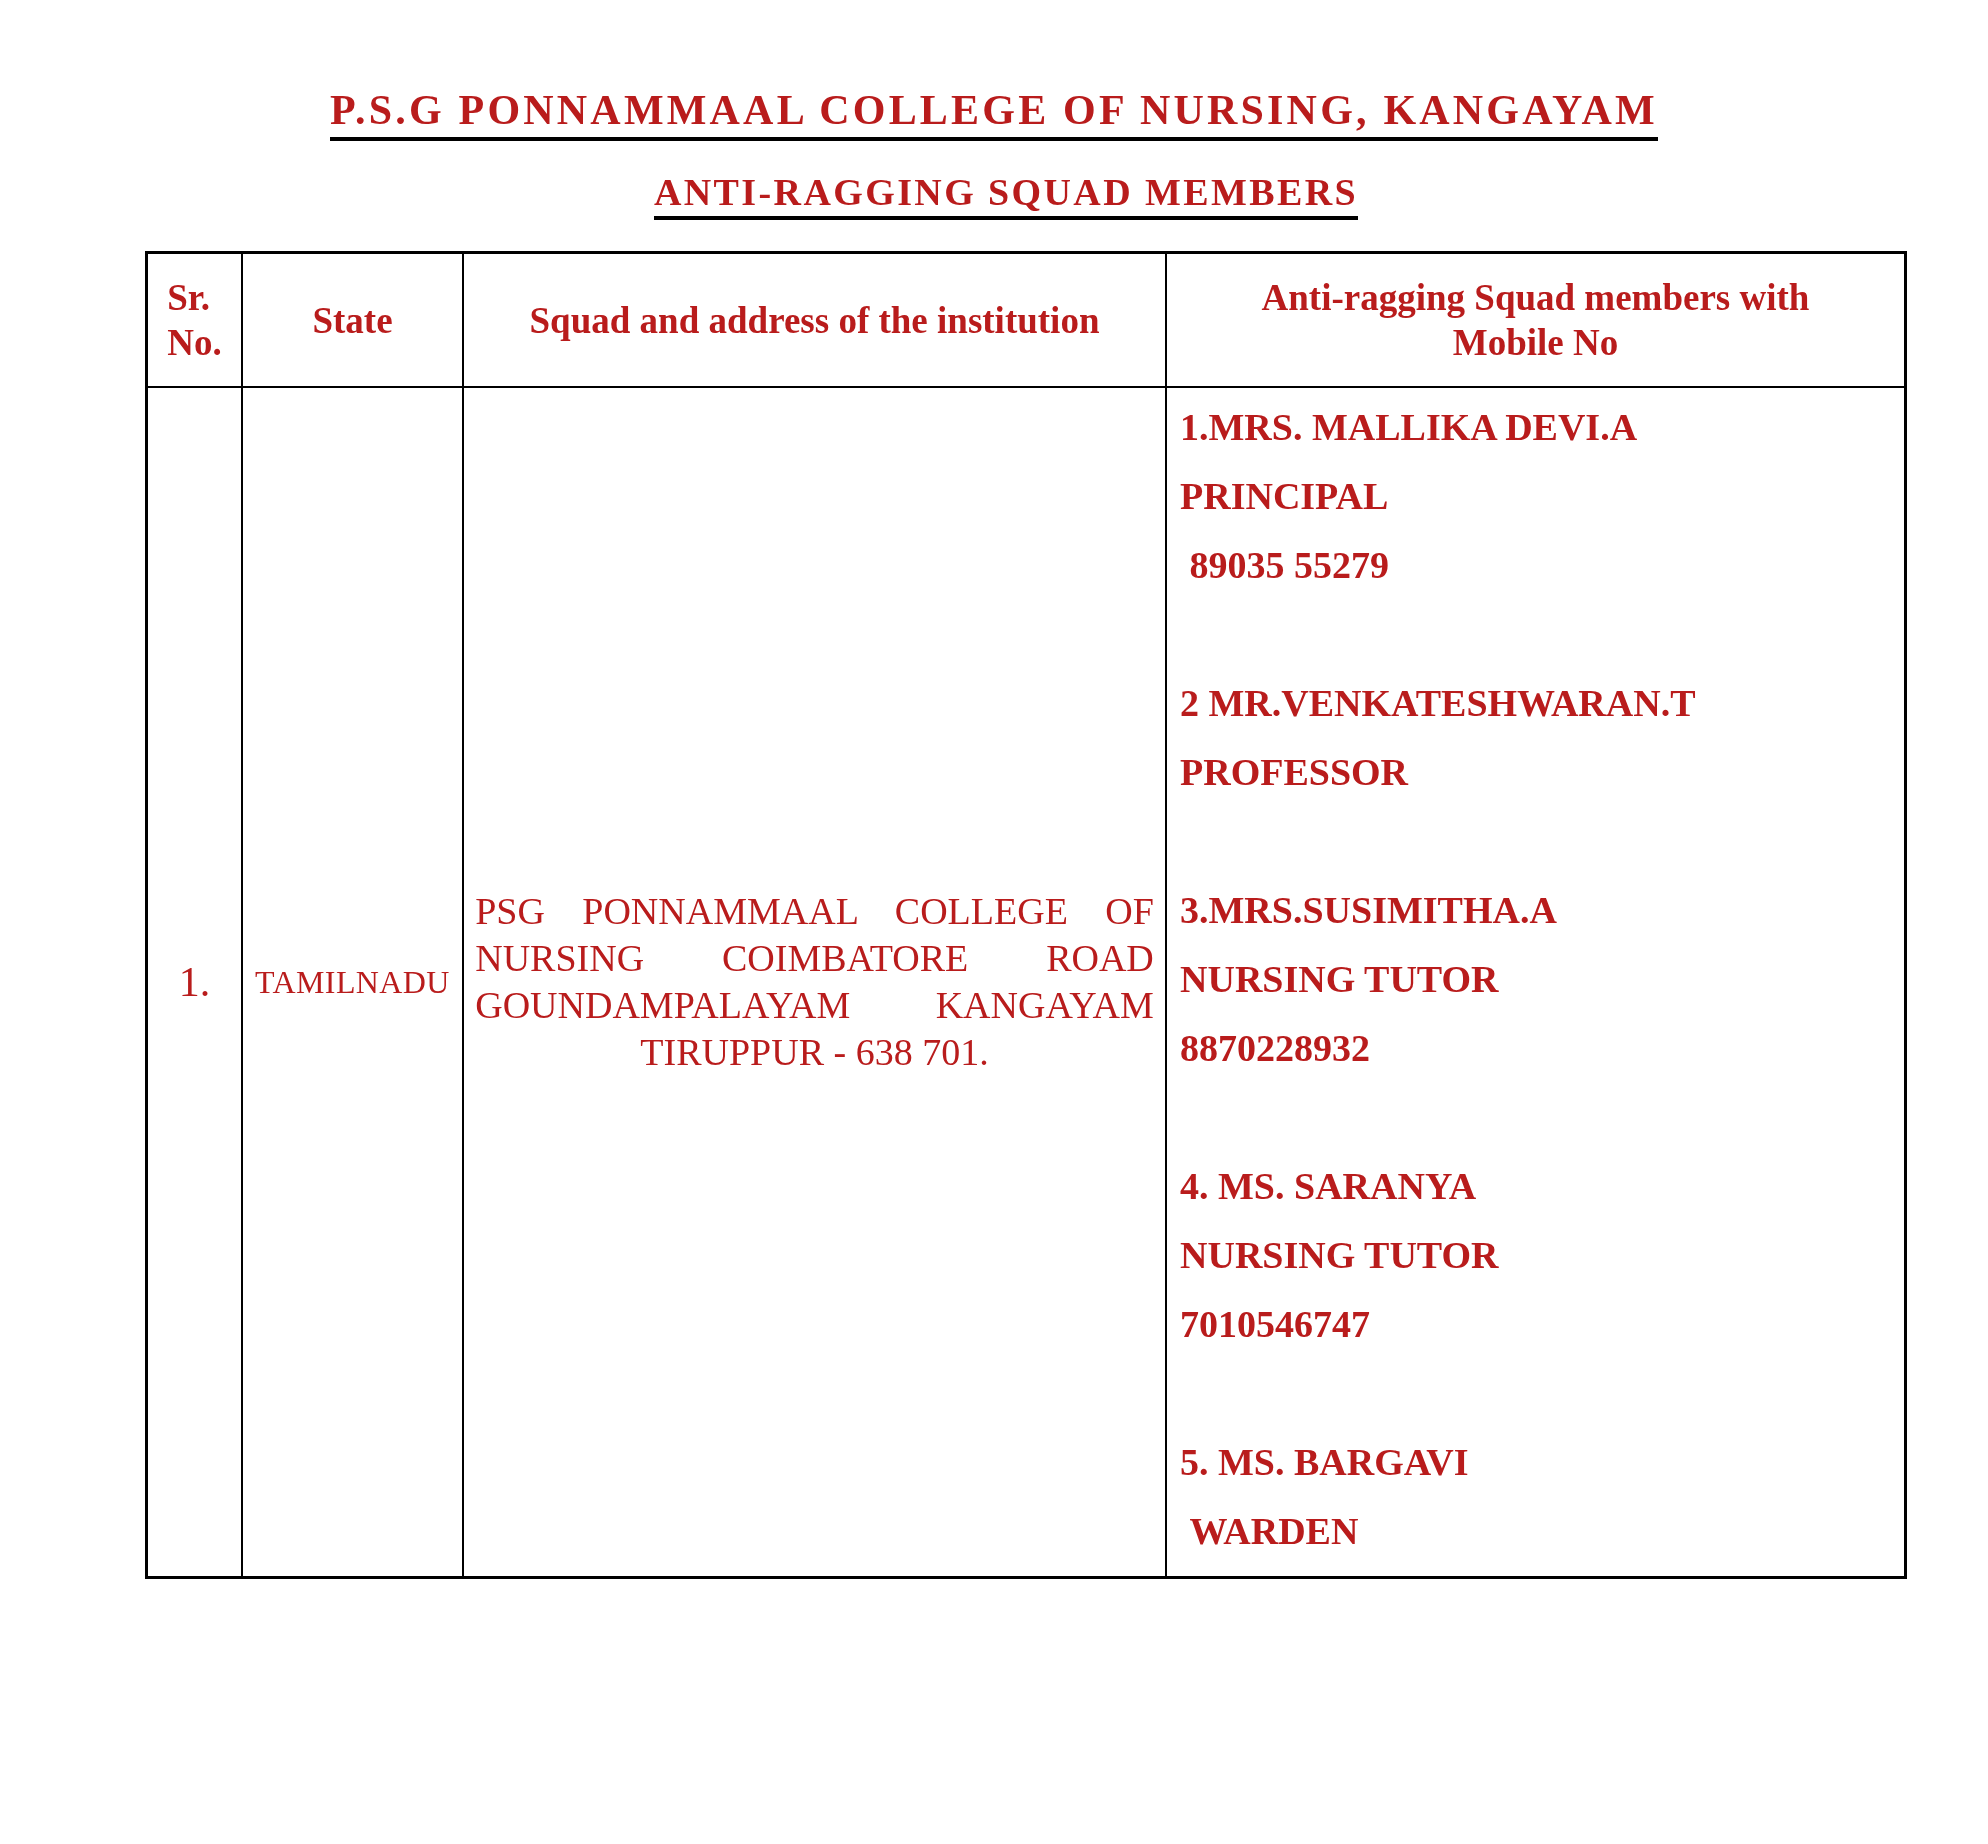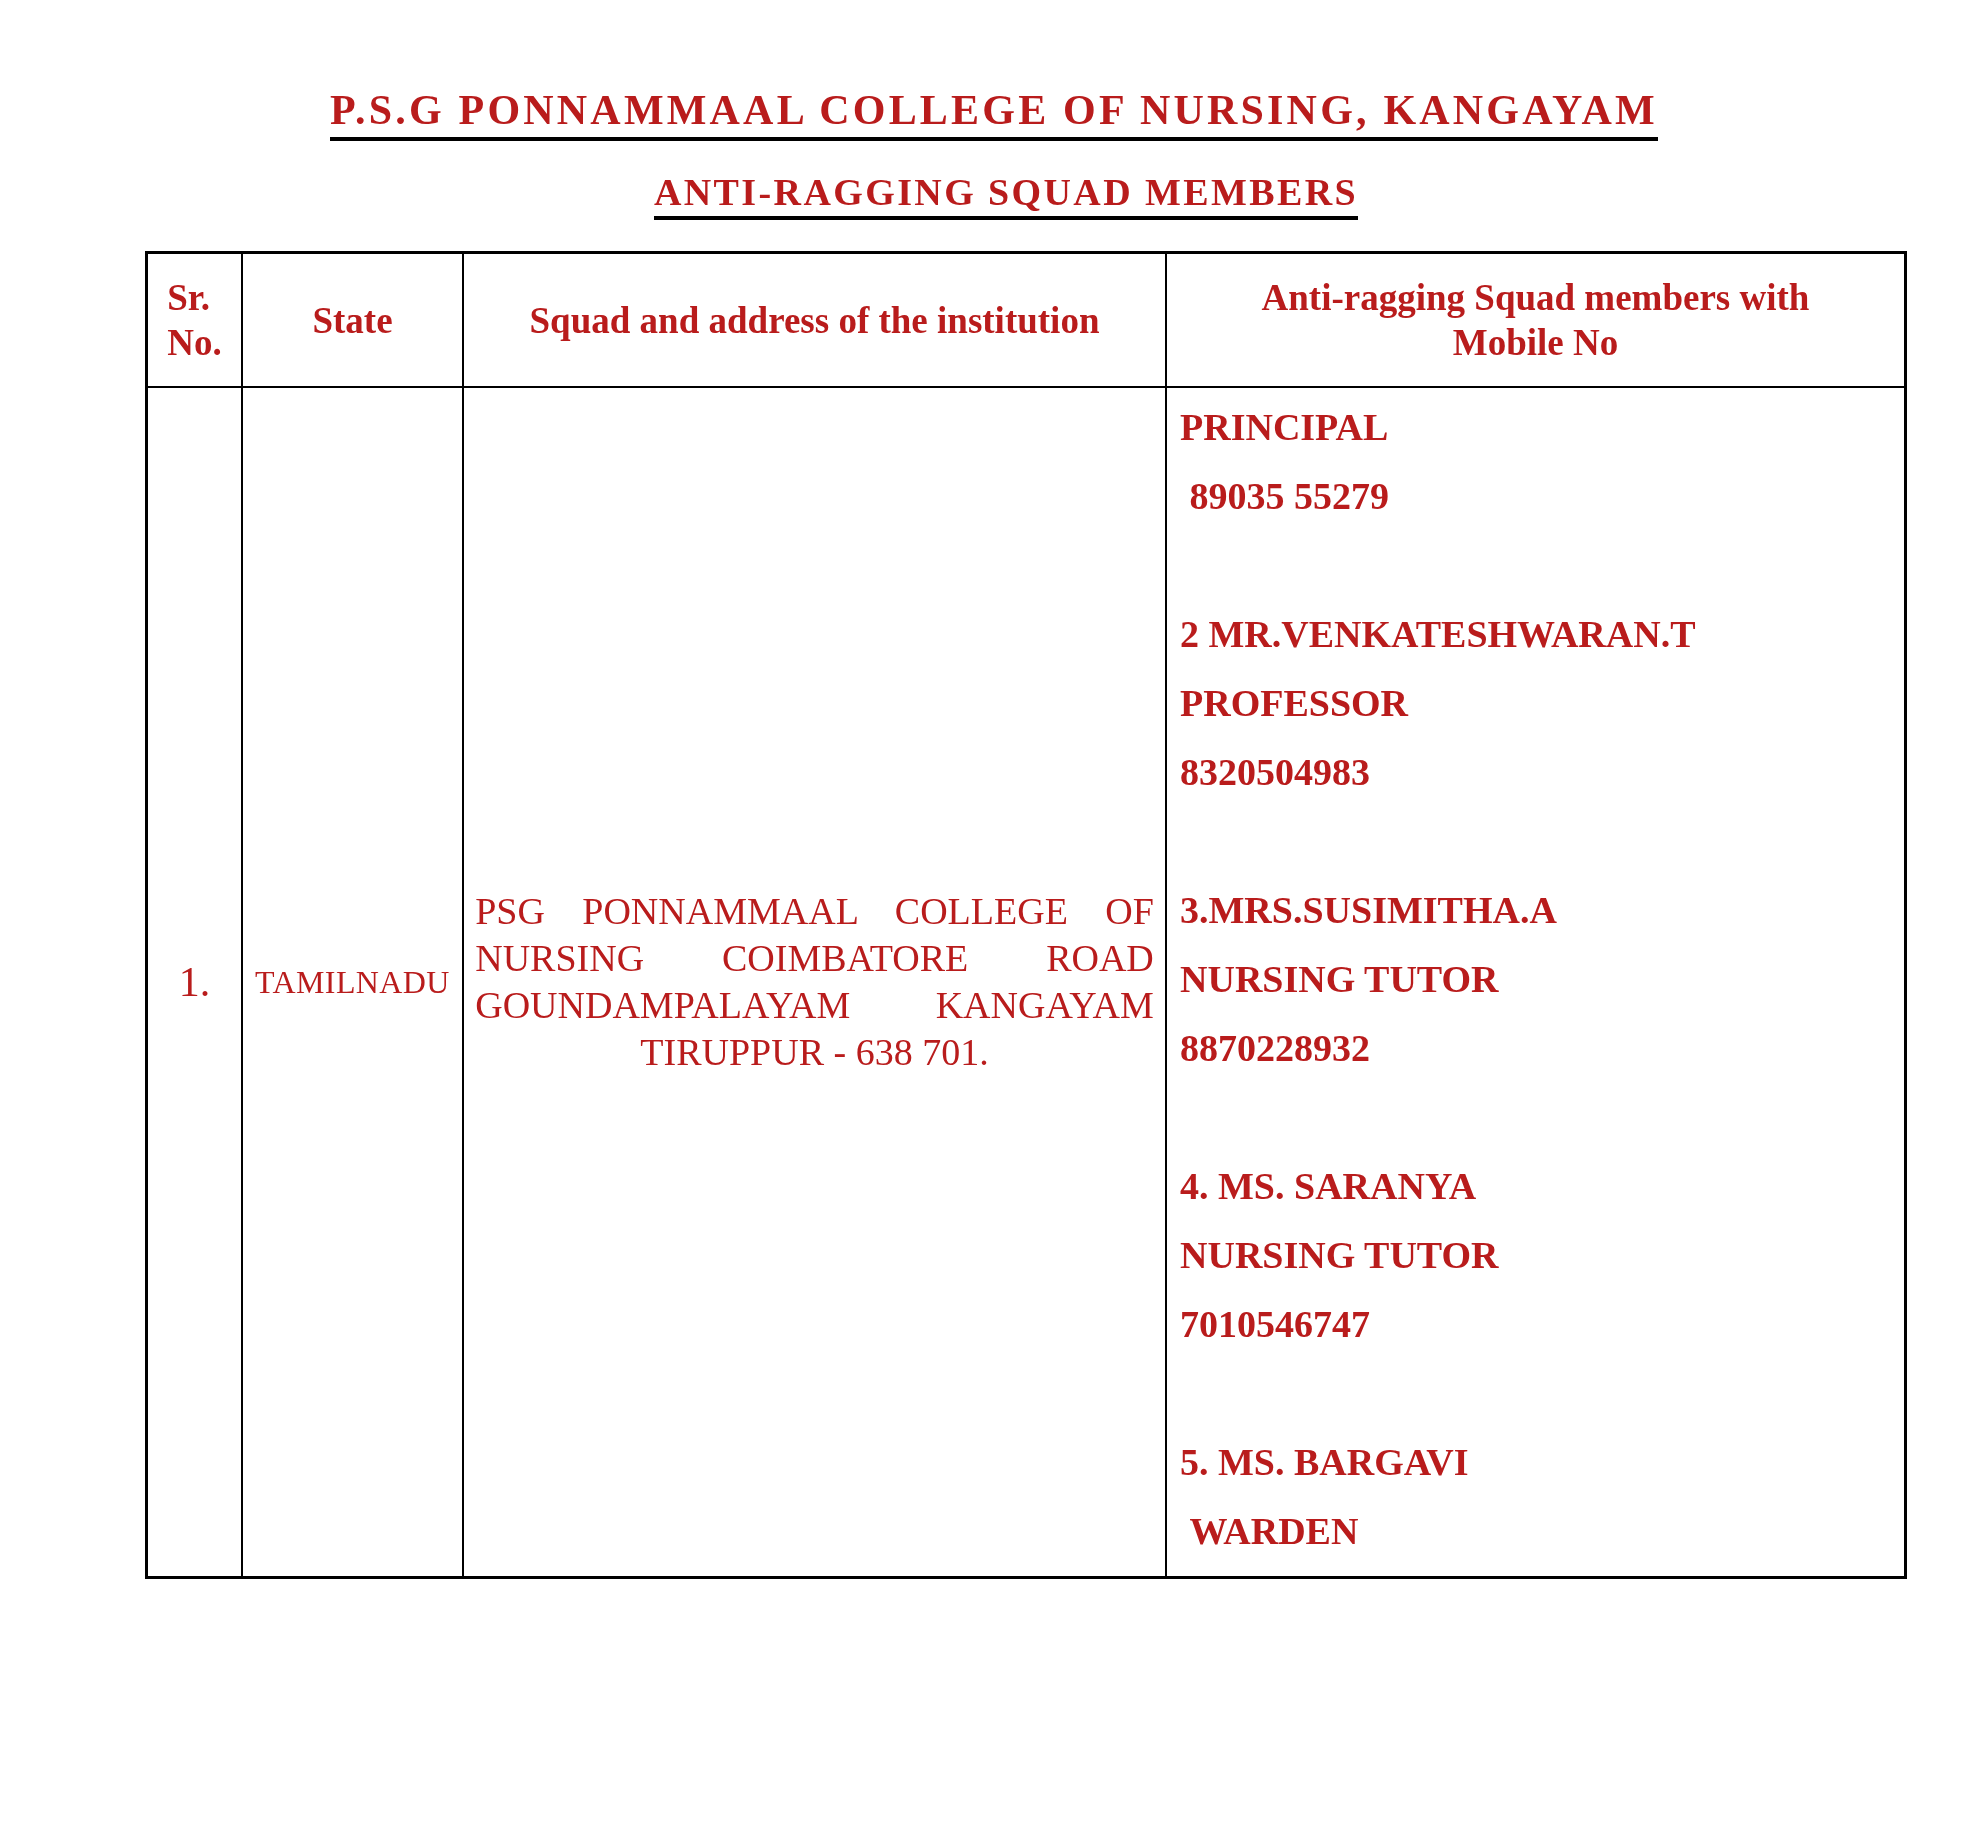--- a/index.html
+++ b/index.html
@@ -147,27 +147,27 @@
 
     <div class="cell body-inst">
       <div class="inst-line just">PSG PONNAMMAAL COLLEGE OF</div>
       <div class="inst-line just">NURSING COIMBATORE ROAD</div>
       <div class="inst-line just">GOUNDAMPALAYAM KANGAYAM</div>
       <div class="inst-line">TIRUPPUR - 638 701.</div>
     </div>
 
     <div class="cell body-members last-col">
       <div class="member-block">
+        <div class="member-line">1.MRS. MALLIKA DEVI.A</div>
         <div class="member-line">PRINCIPAL</div>
         <div class="member-line"> 89035 55279</div>
       </div>
       <div class="member-block">
         <div class="member-line">2 MR.VENKATESHWARAN.T</div>
         <div class="member-line">PROFESSOR</div>
-        <div class="member-line">8320504983</div>
       </div>
       <div class="member-block">
         <div class="member-line">3.MRS.SUSIMITHA.A</div>
         <div class="member-line">NURSING TUTOR</div>
         <div class="member-line">8870228932</div>
       </div>
       <div class="member-block">
         <div class="member-line">4. MS. SARANYA</div>
         <div class="member-line">NURSING TUTOR</div>
         <div class="member-line">7010546747</div>

